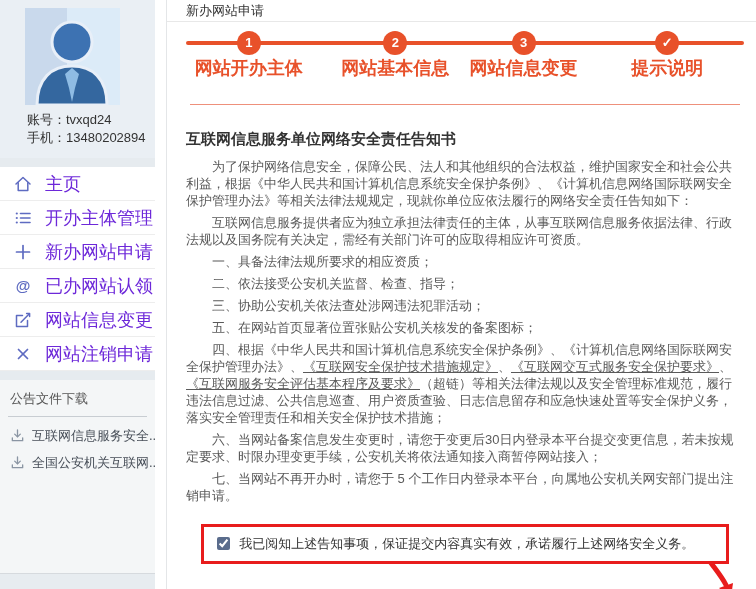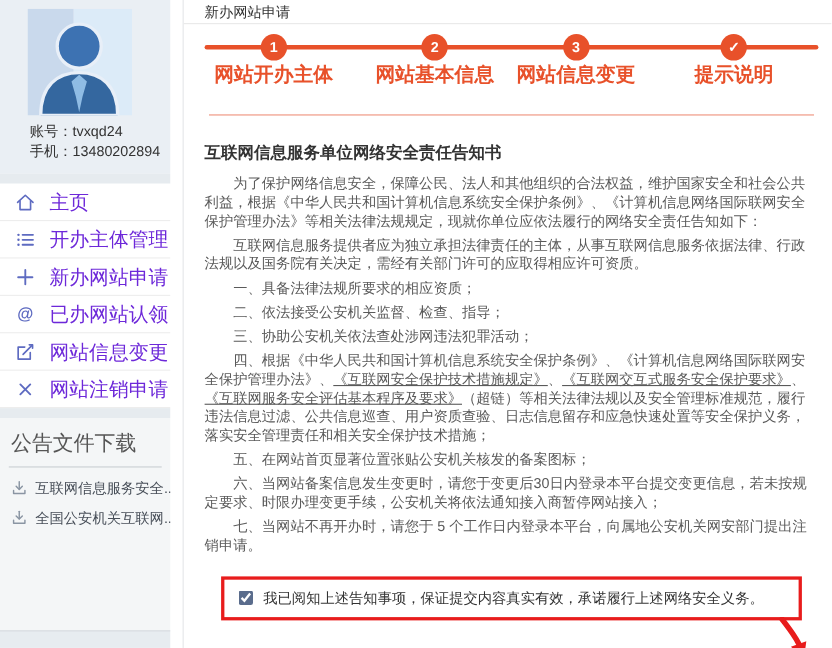--- a/index.html
+++ b/index.html
@@ -14,21 +14,21 @@
   .avatar-box { width:95px; height:97px; margin:0 auto 4px 25px; }
   .profile-lines { padding:2px 6px 4px 27px; font-size:13px; color:#333; line-height:17.5px; }
   .side-gap { height:9px; background:#e6ebef; }
   .menu { background:#fff; }
   .menu-item { height:34px; display:flex; align-items:center; padding-left:14px;
     border-bottom:1px solid #ededed; cursor:pointer; }
   .menu-item .mi-icon { width:18px; height:18px; margin-right:13px; display:inline-flex;
     align-items:center; justify-content:center; color:#5e6bc1; font-weight:bold; }
   .menu-item .mi-label { color:#6d28d9; font-size:18px; }
   .downloads { flex:1; background:#f4f6f7; padding:10px 8px 0 8px; }
-  .dl-title { color:#555; font-size:19px; padding-left:2px; }
+  .dl-title { color:#555; font-size:13px; padding-left:2px; }
   .dl-rule { border:none; border-top:1px solid #c8cdd2; margin:8px 0 10px 0; }
   .dl-item { display:flex; align-items:center; margin:0 0 9px 0; cursor:pointer; }
   .dl-item .mi-icon { width:16px; height:16px; margin:0 7px 0 2px; }
   .dl-item .dl-label { color:#474e58; font-size:13px; white-space:nowrap; }
   .side-bottom { height:16px; background:#e7ecf0; border-top:1px solid #d6dade; }
 
   
   .main { position:absolute; left:155px; top:0; right:0; bottom:0; background:#fff; }
   .main-inner { height:100%; margin-left:11px; border-left:1px solid #e4e6e8; }
   .page-header { height:22px; line-height:21px; padding-left:19px; font-size:13px;
@@ -203,24 +203,24 @@
     </div>
     <hr class="red-rule">
 
     <div class="doc-title">互联网信息服务单位网络安全责任告知书</div>
 
     <p class="para"><span>为了保护网络信息安全，保障公民、法人和其他组织的合法权益，维护国家安全和社会公共利益，根据《中华人民共和国计算机信息系统安全保护条例》、《计算机信息网络国际联网安全保护管理办法》等相关法律法规规定，现就你单位应依法履行的网络安全责任告知如下：</span></p>
     <p class="para"><span>互联网信息服务提供者应为独立承担法律责任的主体，从事互联网信息服务依据法律、行政法规以及国务院有关决定，需经有关部门许可的应取得相应许可资质。</span></p>
     <p class="para"><span>一、具备法律法规所要求的相应资质；</span></p>
     <p class="para"><span>二、依法接受公安机关监督、检查、指导；</span></p>
     <p class="para"><span>三、协助公安机关依法查处涉网违法犯罪活动；</span></p>
+    <p class="para"><span>五、在网站首页显著位置张贴公安机关核发的备案图标；</span></p>
     <p class="para">
       <span>四、根据《中华人民共和国计算机信息系统安全保护条例》、《计算机信息网络国际联网安全保护管理办法》、</span><span class="u">《互联网安全保护技术措施规定》</span><span>、</span><span class="u">《互联网交互式服务安全保护要求》</span><span>、</span><span class="u">《互联网服务安全评估基本程序及要求》</span><span>（超链）等相关法律法规以及安全管理标准规范，履行违法信息过滤、公共信息巡查、用户资质查验、日志信息留存和应急快速处置等安全保护义务，落实安全管理责任和相关安全保护技术措施；</span>
     </p>
-    <p class="para"><span>五、在网站首页显著位置张贴公安机关核发的备案图标；</span></p>
     <p class="para"><span>六、当网站备案信息发生变更时，请您于变更后30日内登录本平台提交变更信息，若未按规定要求、时限办理变更手续，公安机关将依法通知接入商暂停网站接入；</span></p>
     <p class="para"><span>七、当网站不再开办时，请您于 5 个工作日内登录本平台，向属地公安机关网安部门提出注销申请。</span></p>
 
     <div class="agreement-wrap">
       <div class="agreement-box">
         <input type="checkbox" id="agree" checked="checked" style="">
         <label for="agree">我已阅知上述告知事项，保证提交内容真实有效，承诺履行上述网络安全义务。</label>
         <svg class="arrow-svg" viewBox="0 0 38 38">
           <path d="M7 2 C 13 10, 18 16, 22 24" fill="none" stroke="#e81c1c" stroke-width="5" stroke-linecap="round"></path>
           <polygon points="27,37 29,22 15,27" fill="#e81c1c"></polygon>

